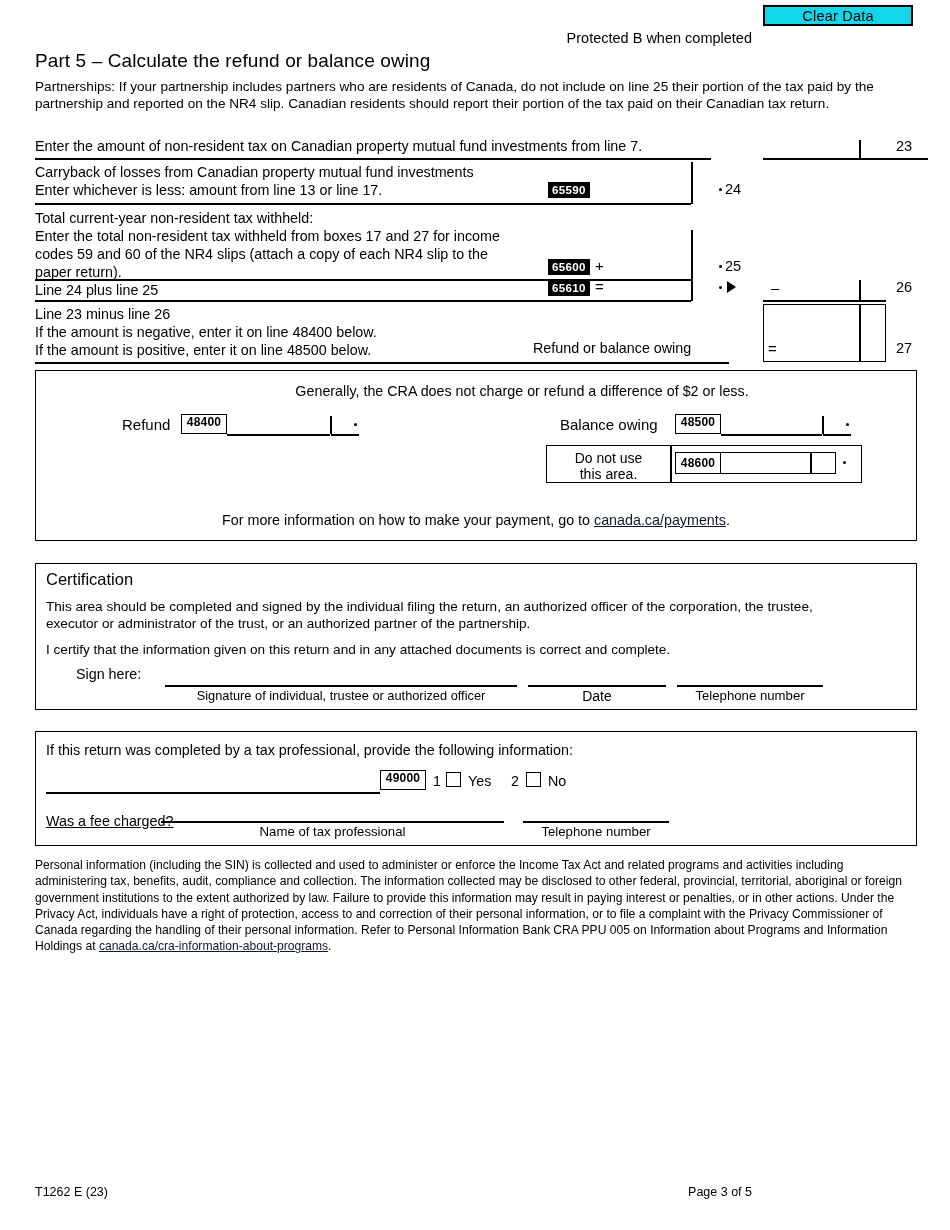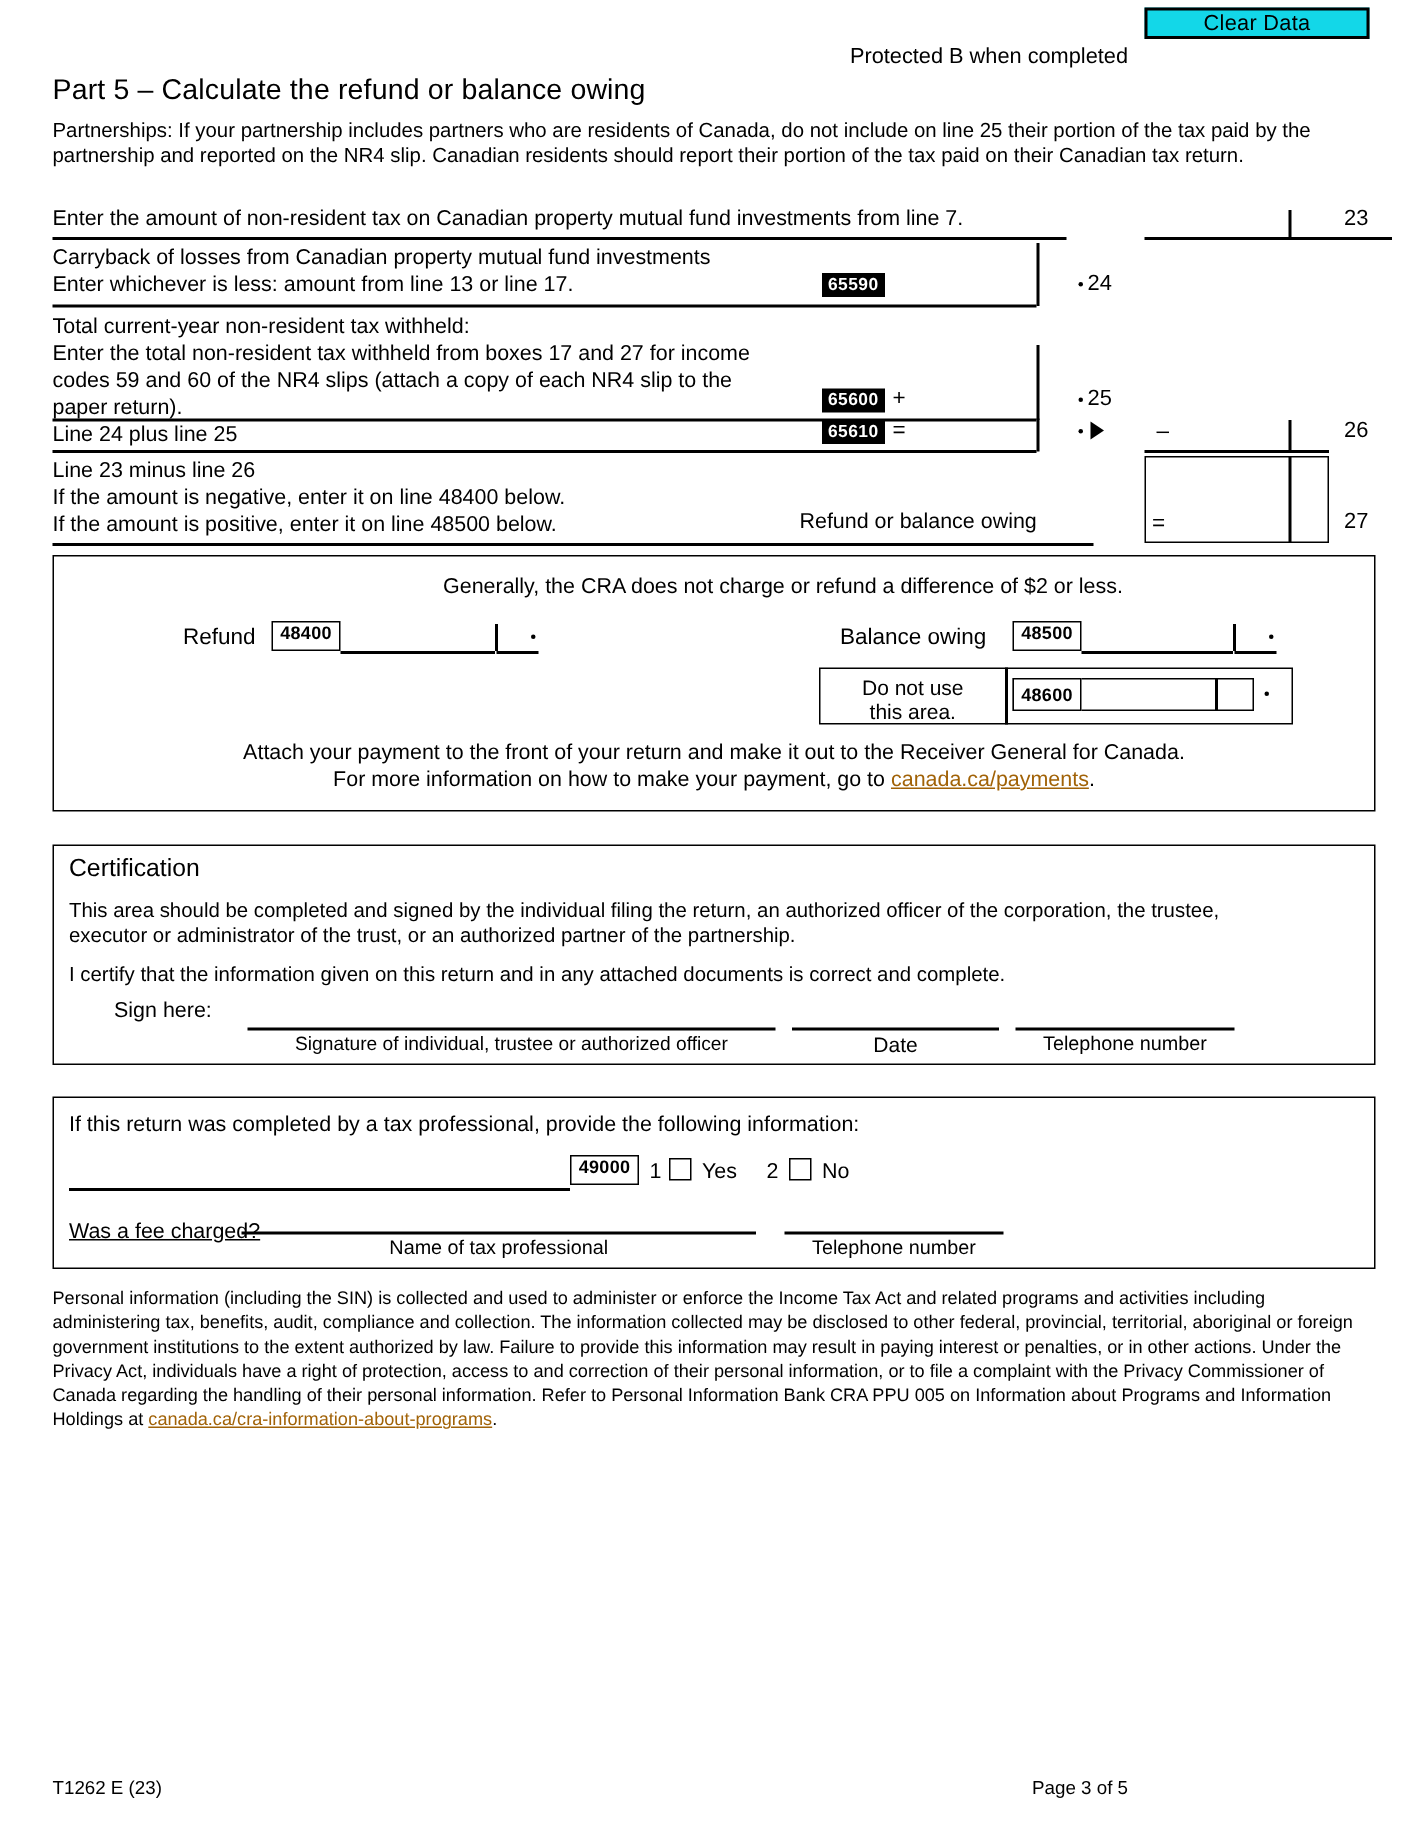--- a/index.html
+++ b/index.html
@@ -63,21 +63,21 @@
   .dot{position:absolute;width:3px;height:3px;background:#000;border-radius:50%;}
   .tri{
     position:absolute;width:0;height:0;
     border-left:9px solid #000;border-top:6px solid transparent;border-bottom:6px solid transparent;
   }
 
   
   .box{position:absolute;border:1.6px solid #000;box-sizing:border-box;}
 
   .center{text-align:center;}
-  .link{color:#a16207;}
+  .link{color:#0f172a;}
 
   .fieldbox{position:absolute;border:1.6px solid #000;box-sizing:border-box;background:#fff;}
 
   .privacy{
     position:absolute;left:35px;top:857px;width:882px;
     font-size:12.1px;line-height:16.3px;text-align:left;
   }
 
   .footer-left{position:absolute;left:35px;top:1185px;font-size:12.5px;}
   .footer-right{position:absolute;right:36px;top:1185px;font-size:12.5px;}
@@ -180,21 +180,20 @@
   <div class="vr" style="left:670px;top:445px;height:38px;"></div>
   <div class="lbl2 center" style="left:548px;top:450px;width:121px;font-size:14px;line-height:16.5px;">Do not use</div>
   <div class="lbl2 center" style="left:548px;top:466px;width:121px;font-size:14px;line-height:16.5px;">this area.</div>
 
   <div class="fieldbox" style="left:675px;top:452px;width:161px;height:22px;"></div>
   <div class="codeo" style="left:675px;top:452px;width:46px;height:22px;text-align:center;line-height:18px;">48600</div>
   <div class="vr" style="left:810px;top:452px;height:22px;"></div>
   <div class="lbl" style="left:726px;top:455px;width:80px;"></div>
   <div class="dot" style="left:843px;top:461px;"></div>
 
-  <div class="lbl2 center" style="left:35px;top:493px;width:882px;font-size:14.3px;">Attach your payment to the front of your return and make it out to the Receiver General for Canada.</div>
   <div class="lbl2 center" style="left:35px;top:511px;width:882px;font-size:14.3px;">
     <span>For more information on how to make your payment, go to </span><a class="link" href="#">canada.ca/payments</a><span>.</span>
   </div>
 
   <div class="box" style="left:35px;top:563px;width:882px;height:147px;"></div>
   <div class="lbl" style="left:46px;top:570px;font-size:16.5px;">Certification</div>
   <div class="para" style="left:46px;top:641px;width:820px;font-size:13.6px;line-height:17.2px;">I certify that the information given on this return and in any attached documents is correct and complete.</div>
   <div class="para" style="left:46px;top:598px;width:810px;font-size:13.6px;line-height:17.2px;">This area should be completed and signed by the individual filing the return, an authorized officer of the corporation, the trustee, executor or administrator of the trust, or an authorized partner of the partnership.</div>
 
   <div class="lbl" style="left:76px;top:665px;font-size:14.3px;">Sign here:</div>

